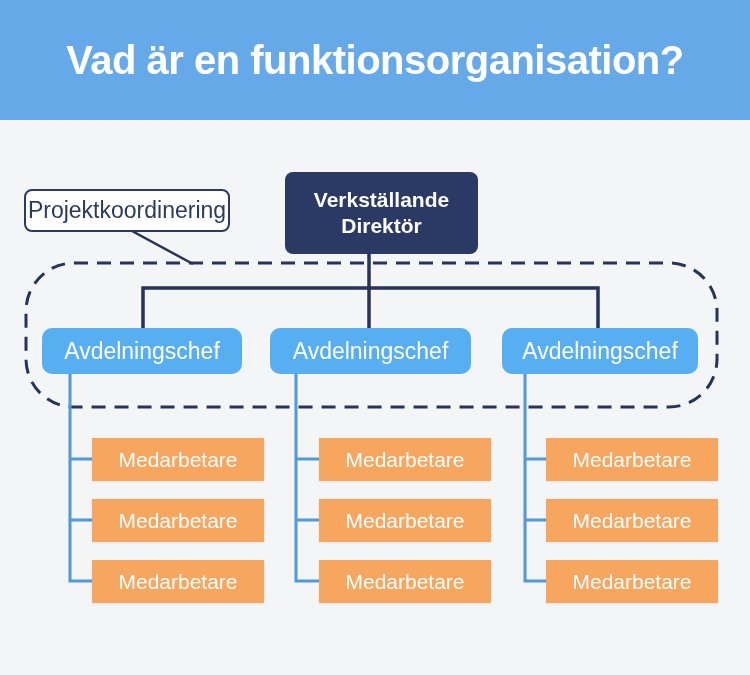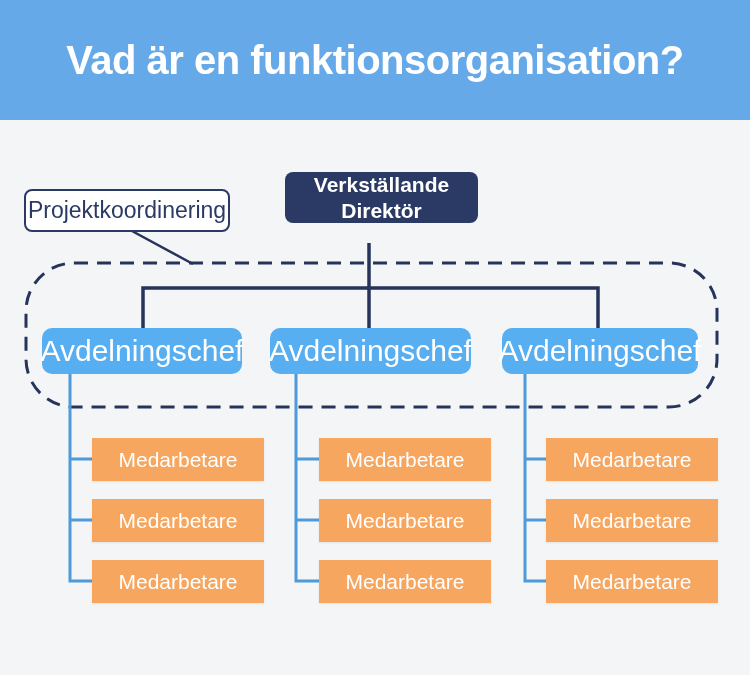--- a/index.html
+++ b/index.html
@@ -56,33 +56,33 @@
   }
   .annotation-box{
     left:24px;top:189px;width:206px;height:43px;
     background:var(--c-white,#fff);
     border:2px solid var(--c-navy,#2a3a64);
     border-radius:8px;
     color:var(--c-navy,#2a3a64);
     font-size:23px;font-weight:500;
   }
   .root-box{
-    left:285px;top:172px;width:193px;height:51px;
+    left:285px;top:172px;width:193px;height:82px;
     background:var(--c-navy,#2a3a64);
     border-radius:8px;
     color:var(--c-white,#fff);
     font-size:21px;font-weight:600;line-height:26px;
     padding:13px 14px;
   }
   .manager-box{
     top:328px;height:46px;
     background:var(--c-box-blue,#57aef0);
     border-radius:10px;
     color:var(--c-white,#fff);
-    font-size:30px;font-weight:500;
+    font-size:23px;font-weight:500;
   }
   .manager-1{left:42px;width:200px;}
   .manager-2{left:270px;width:201px;}
   .manager-3{left:502px;width:196px;}
   .employee-box{
     width:172px;height:43px;
     background:var(--c-orange,#f6a65f);
     border-radius:0;
     color:var(--c-white,#fff);
     font-size:21px;font-weight:500;

